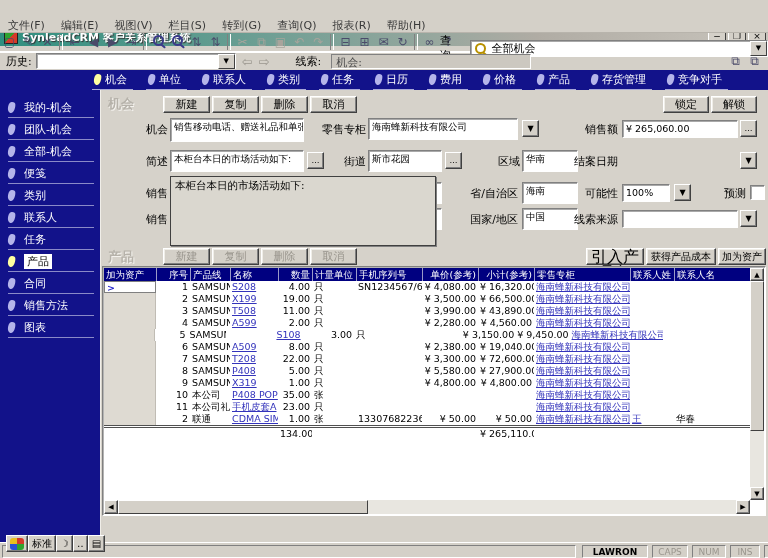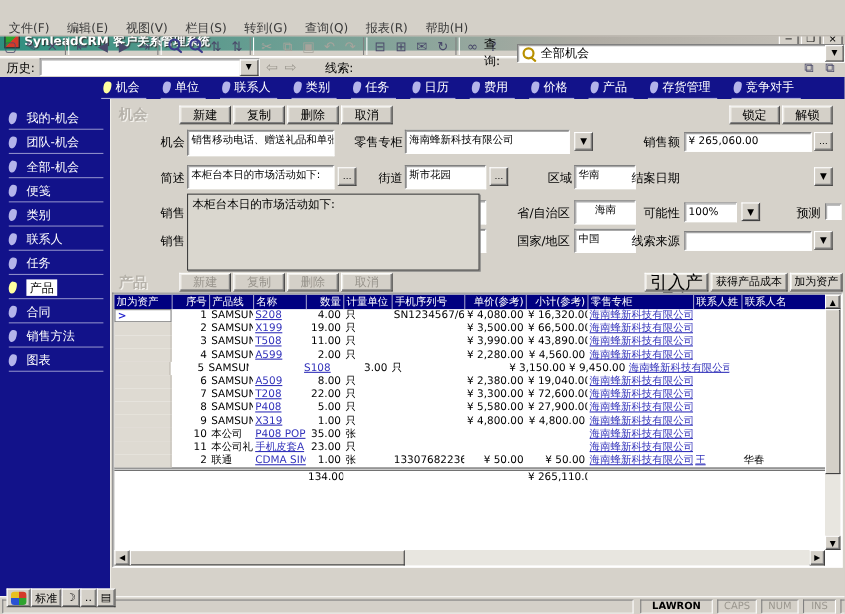--- a/index.html
+++ b/index.html
@@ -196,20 +196,21 @@
   </div>
 
   <div id="historybar" class="abs">
     <span id="history-label">历史:</span>
     <div id="history-combo">
       <span class="drop-arrow">▼</span>
     </div>
     <span class="nav-arrow">⇦</span>
     <span class="nav-arrow">⇨</span>
     <span id="clue-label">线索:</span>
+    <div id="opp-box">机会:</div>
     <div id="hist-icons">
       <div class="tb-btn">⧉</div>
       <div class="tb-btn">⧉</div>
     </div>
   </div>
 
   <div id="tabbar" class="abs">
       <div class="tab">
         <span class="comma on"></span>
         <span class="lbl">机会</span>
@@ -331,21 +332,21 @@
   <div class="mini" style="left:445px;top:152px;">…</div>
   <div class="flabel" style="left:486px;top:154px;width:34px;">区域</div>
   <div class="fld" style="left:522px;top:150px;width:56px;height:22px;">华南</div>
   <div class="flabel" style="left:572px;top:154px;width:46px;">结案日期</div>
   <div class="mini" style="left:740px;top:152px;">▼</div>
 
   <div class="flabel" style="left:130px;top:186px;width:38px;">销售</div>
   <div class="flabel" style="left:332px;top:186px;width:34px;">城市</div>
   <div class="fld" style="left:368px;top:182px;width:74px;height:22px;">海口</div>
   <div class="flabel" style="left:452px;top:186px;width:66px;">省/自治区</div>
-  <div class="fld" style="left:522px;top:182px;width:56px;height:22px;text-align:center;">海南</div>
+  <div class="fld" style="left:522px;top:182px;width:56px;height:22px;">海南</div>
   <div class="flabel" style="left:580px;top:186px;width:38px;">可能性</div>
   <div class="fld" style="left:622px;top:184px;width:48px;height:18px;">100%</div>
   <div class="mini" style="left:674px;top:184px;">▼</div>
   <div class="flabel" style="left:716px;top:186px;width:30px;">预测</div>
   <div id="forecast-check" style="left:750px;top:185px;"></div>
 
   <div class="flabel" style="left:130px;top:212px;width:38px;">销售</div>
   <div class="flabel" style="left:332px;top:212px;width:34px;">邮编</div>
   <div class="fld" style="left:368px;top:208px;width:74px;height:22px;">510000</div>
   <div class="flabel" style="left:452px;top:212px;width:66px;">国家/地区</div>

